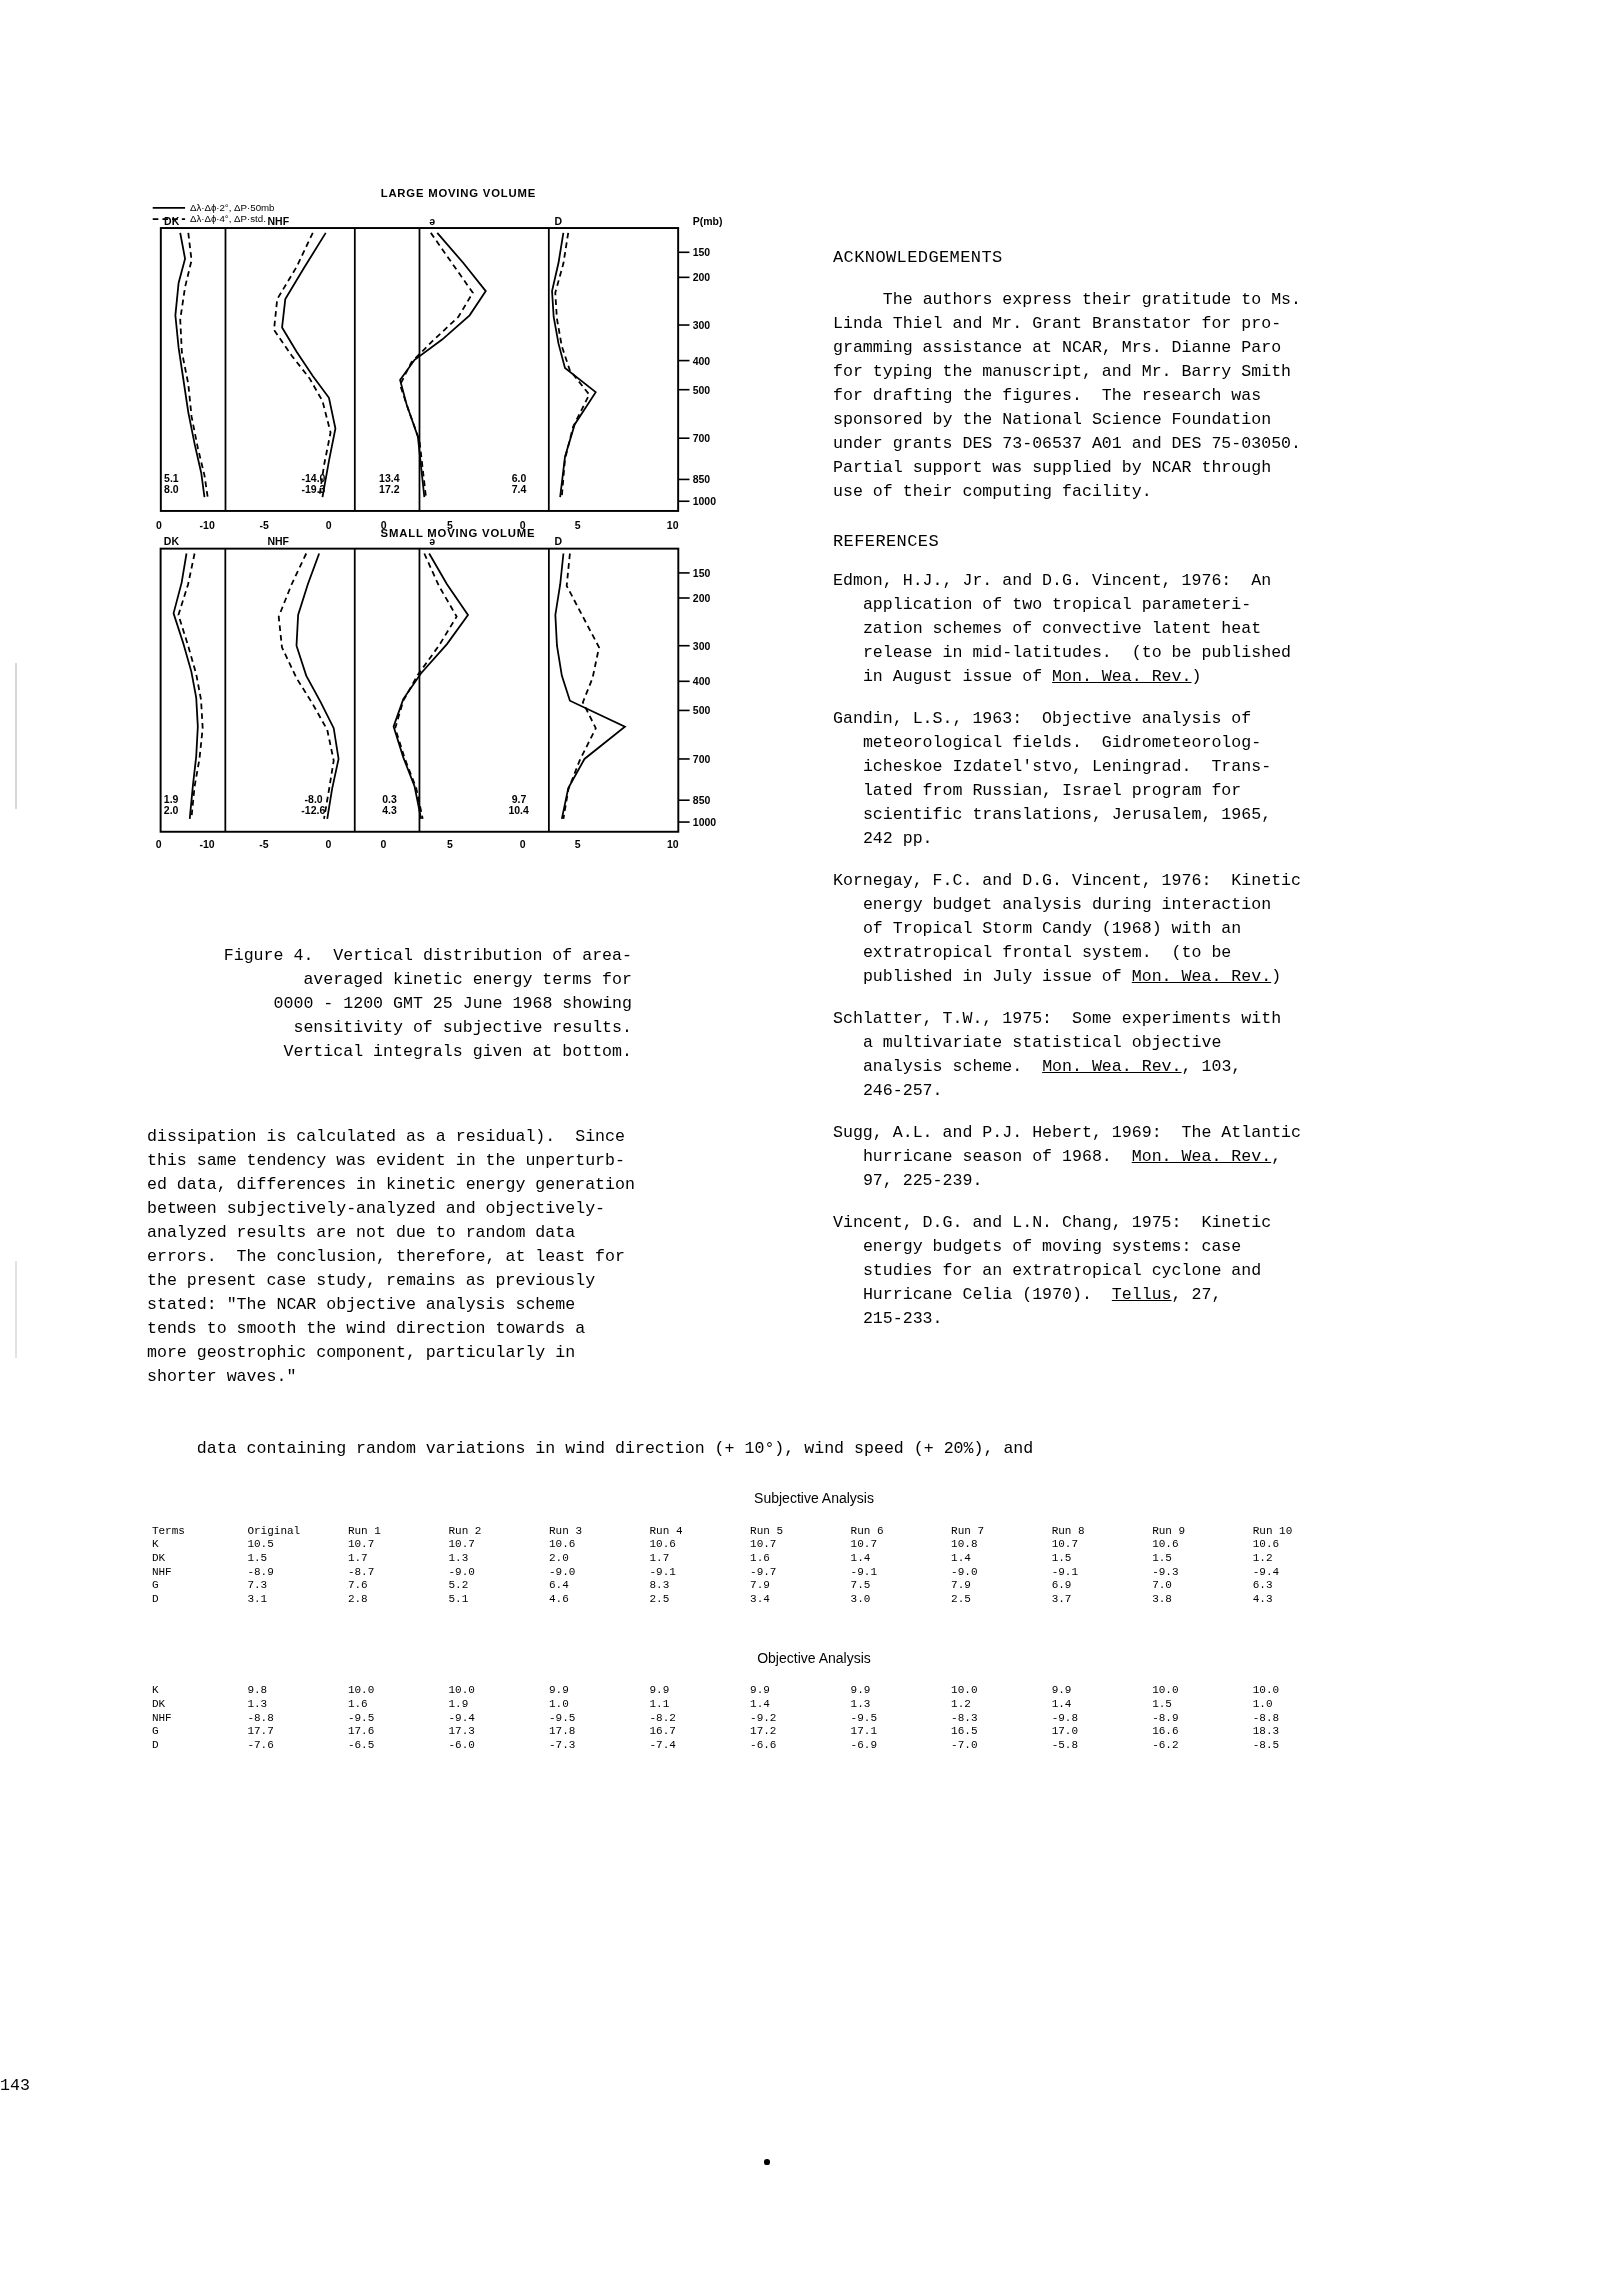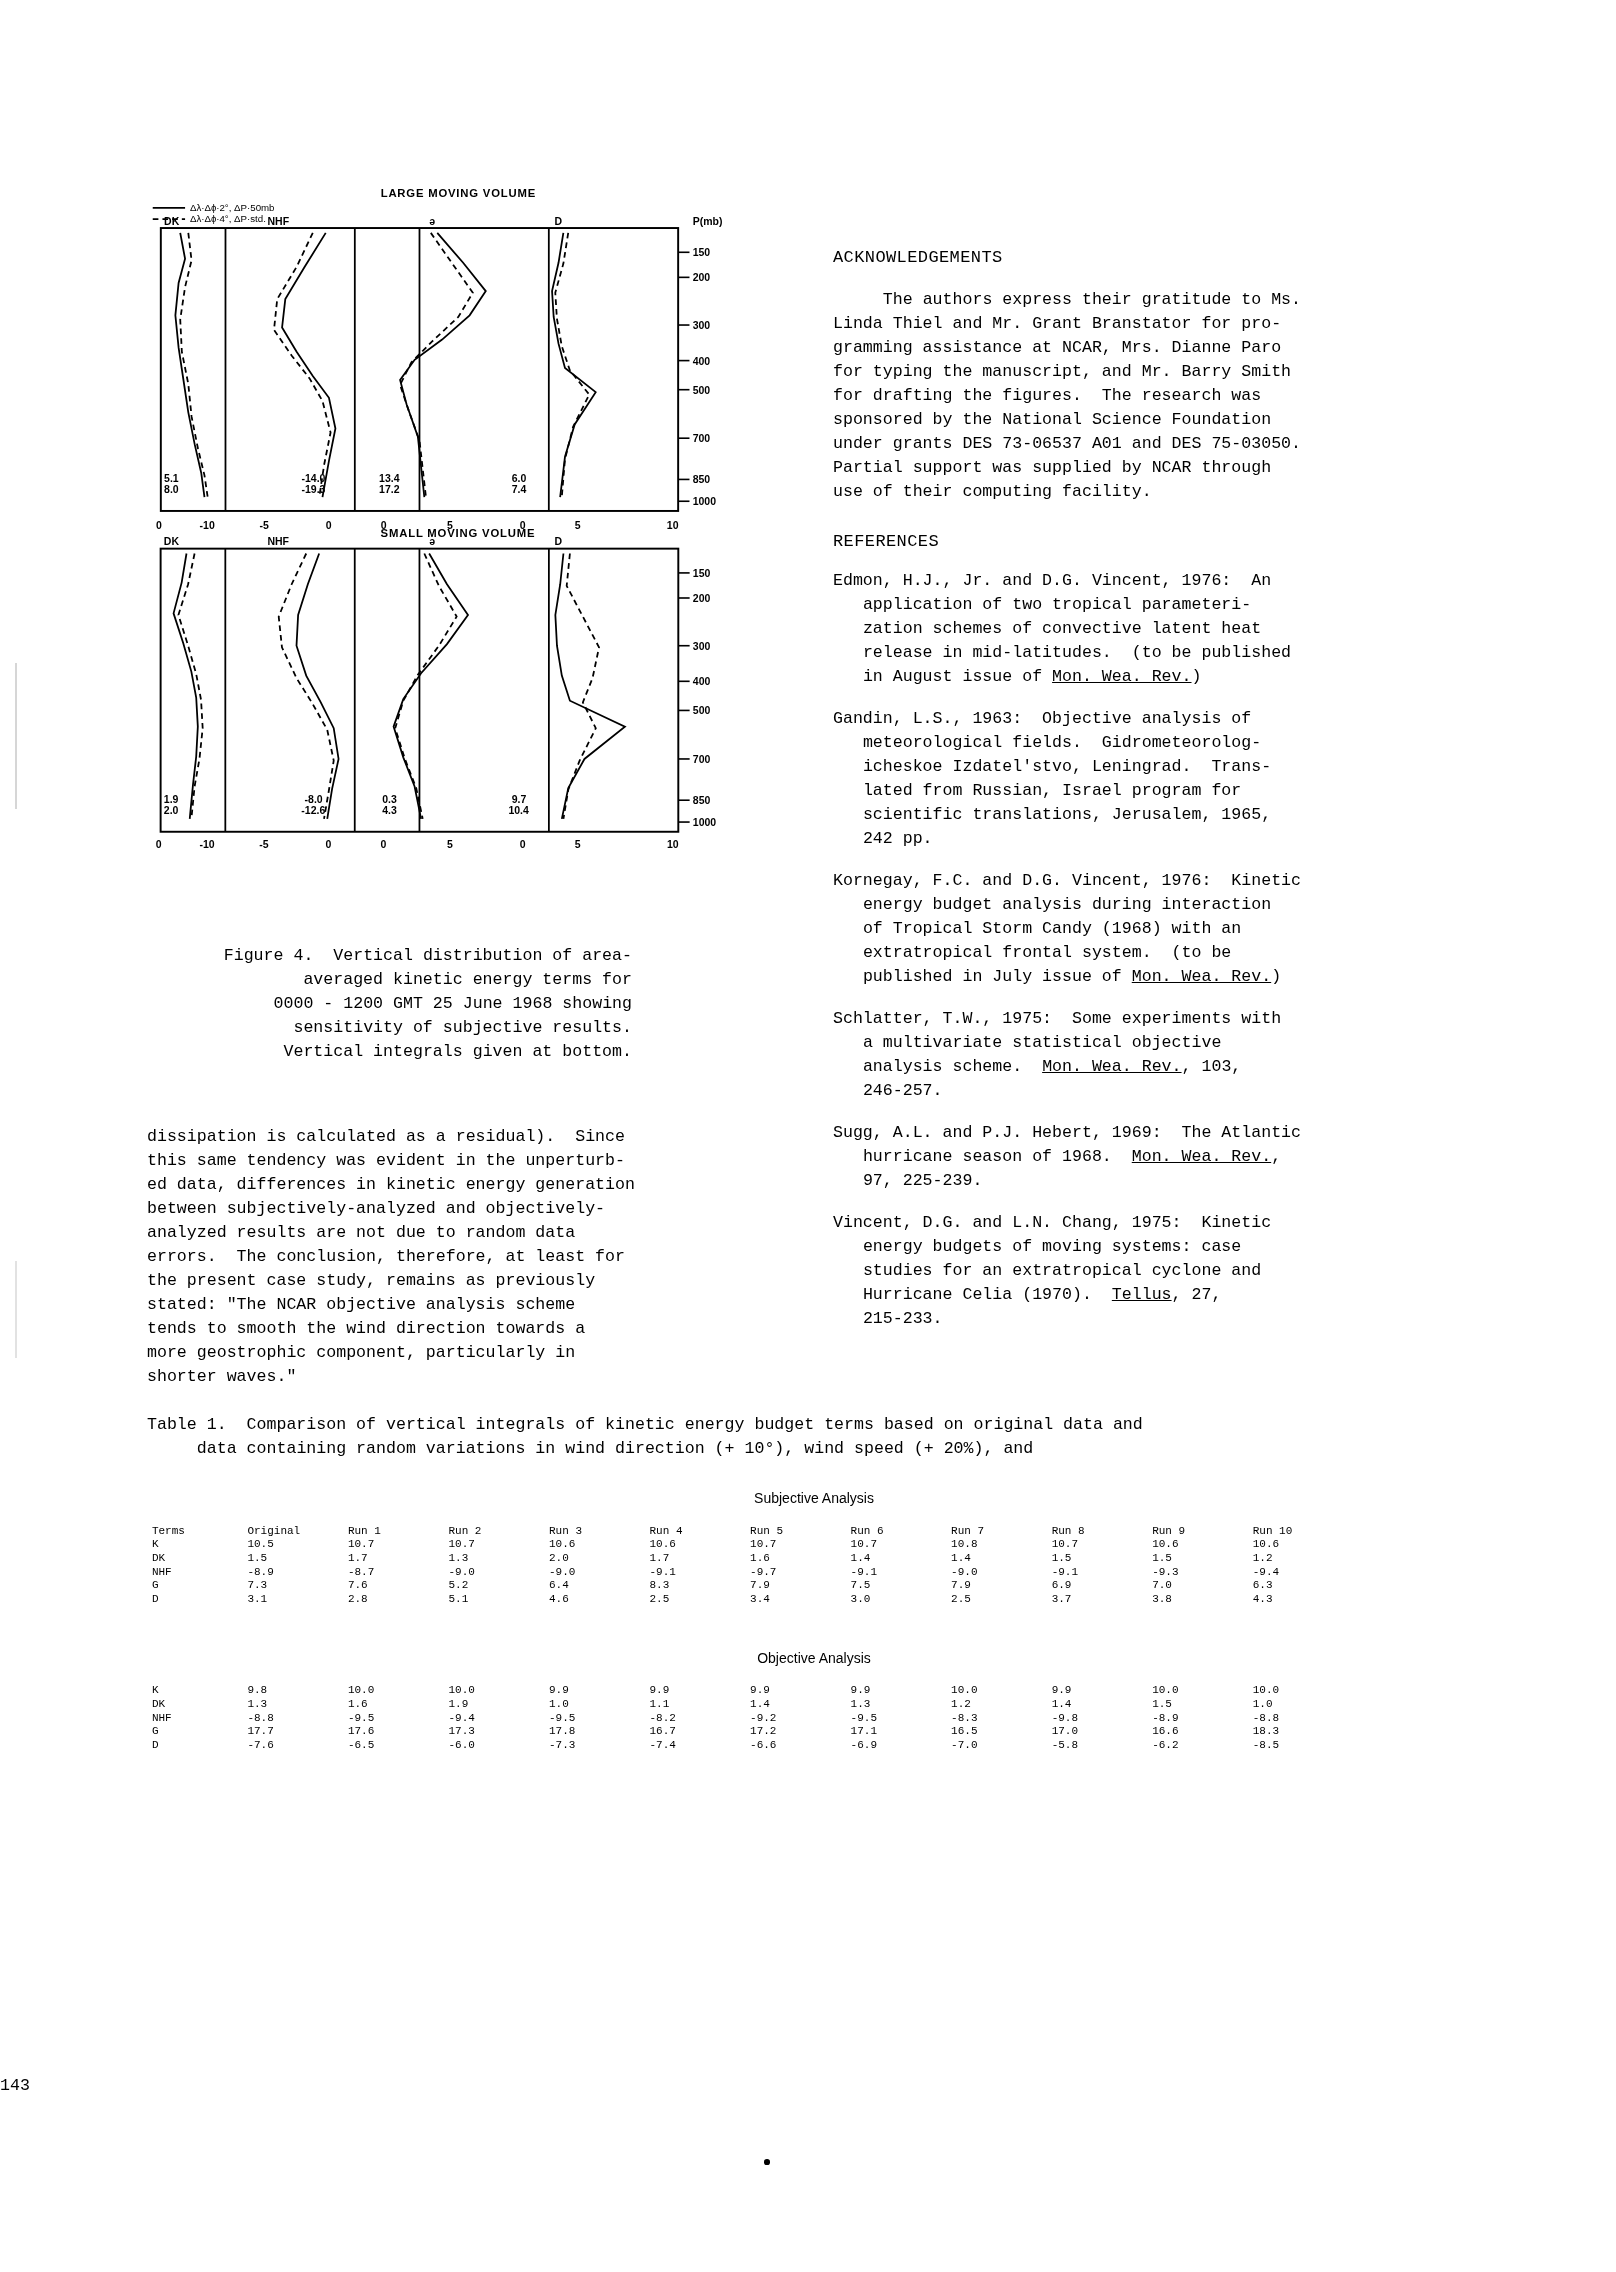--- a/index.html
+++ b/index.html
@@ -365,21 +365,21 @@
    hurricane season of 1968.  </span><span class="u">Mon. Wea. Rev.</span><span>,
    97, 225-239.</span></div>
     <div class="ref-entry"><span>Vincent, D.G. and L.N. Chang, 1975:  Kinetic
    energy budgets of moving systems: case
    studies for an extratropical cyclone and
    Hurricane Celia (1970).  </span><span class="u">Tellus</span><span>, 27,
    215-233.</span></div>
   </div>
 
   <div id="table-block">
-    <div class="tbl-caption"><span>Table 1.  Comparison of vertical integrals of kinetic energy budget terms based on original data and</span><br><span>     data containing random variations in wind direction (+ 10°), wind speed (+ 20%), and</span><br></div>
+    <div class="tbl-caption"><br><span>     data containing random variations in wind direction (+ 10°), wind speed (+ 20%), and</span><br></div>
 
     <div class="sub-head">Subjective Analysis</div>
 
     <table class="data">
       <colgroup>
         <col class="terms">
           <col class="c">
           <col class="c">
           <col class="c">
           <col class="c">

